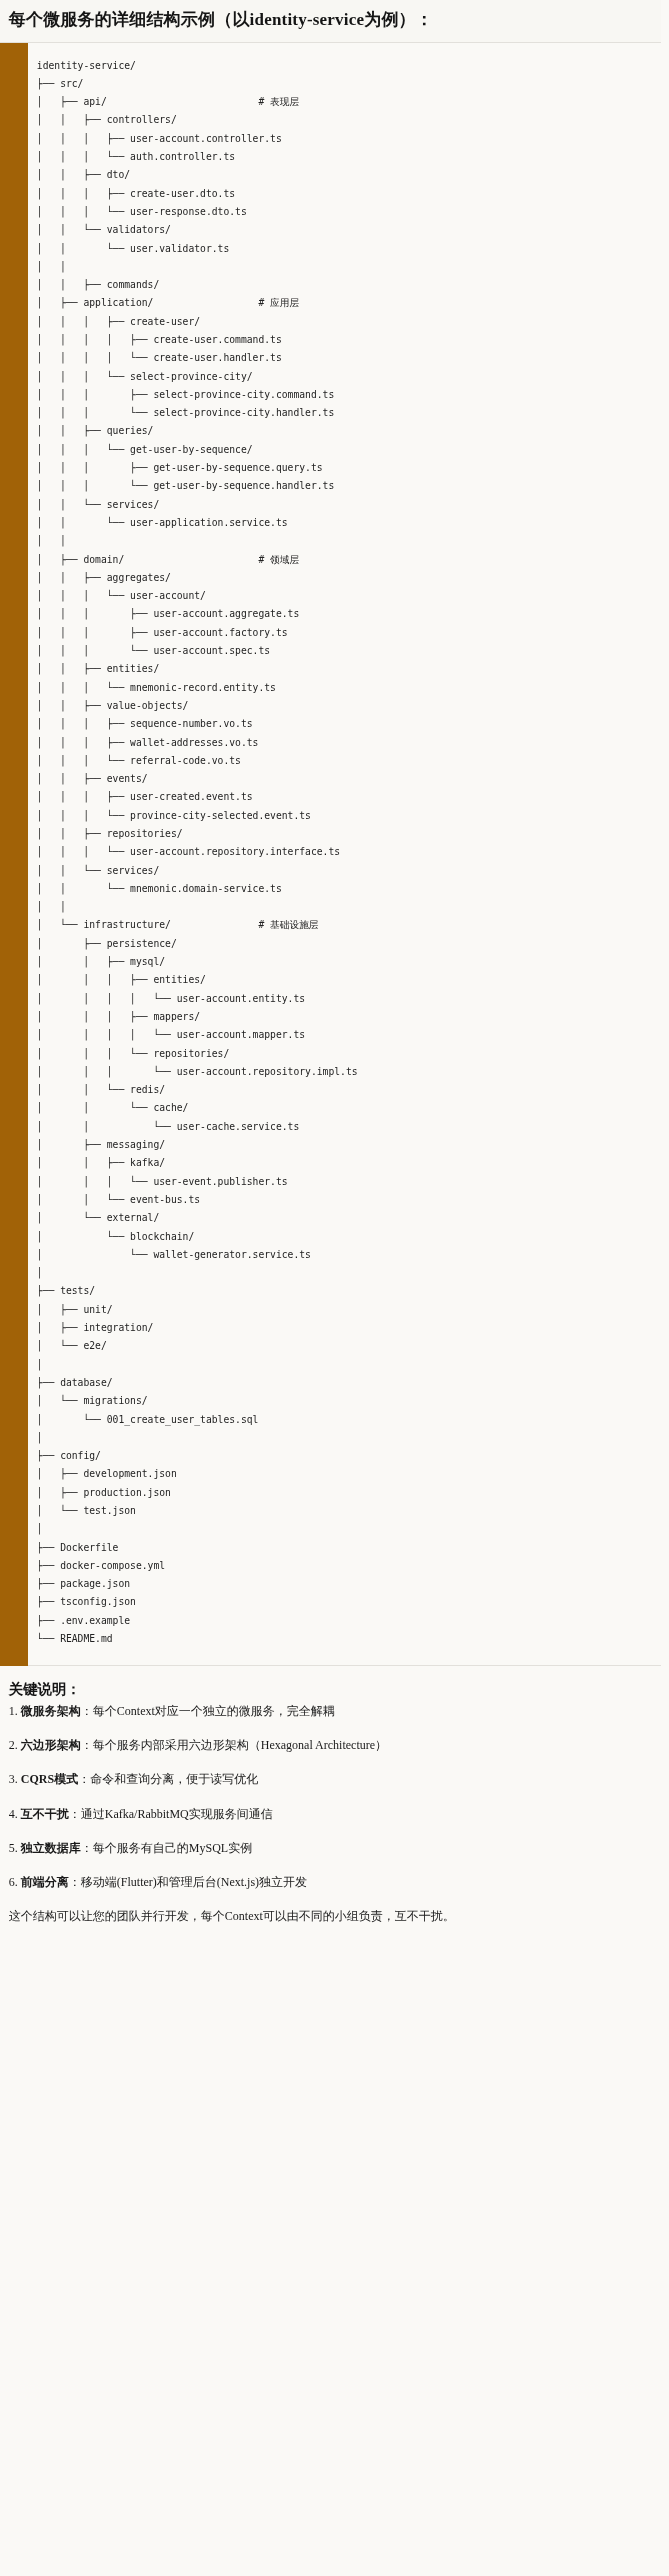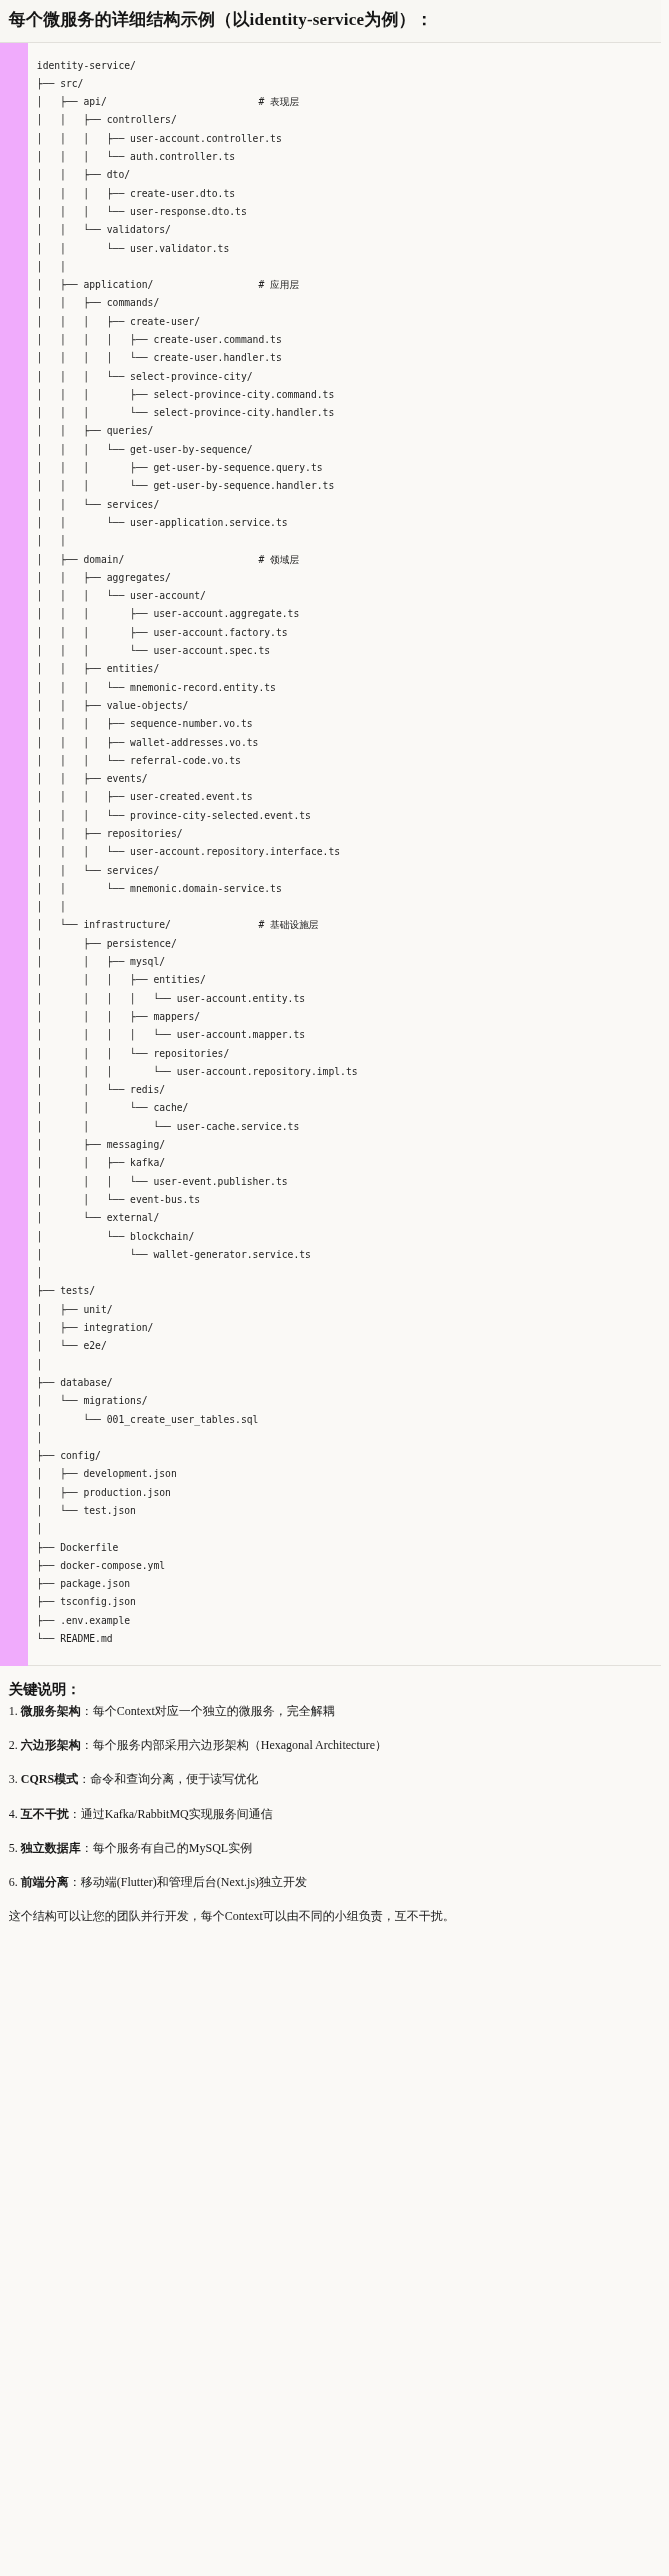--- a/index.html
+++ b/index.html
@@ -10,21 +10,21 @@
   }
   body {
     width: 669px;
     font-family: "Liberation Serif", "DejaVu Serif", serif;
     color: #1a1a1a;
     -webkit-font-smoothing: antialiased;
   }
   .page {
     width: 661px;
     box-sizing: border-box;
-    background: #f0abfc;
+    background: #a16207;
   }
 
   
   .title-block {
     padding: 8.8px 8.8px 10px 8.8px;
     background: #f8f7f3;
     border-bottom: 0.6px solid #e2e0db;
   }
   .title {
     font-family: "Liberation Serif", "DejaVu Serif", serif;
@@ -117,22 +117,22 @@
 </span><span class="row">│   ├── api/                          # 表现层
 </span><span class="row">│   │   ├── controllers/
 </span><span class="row">│   │   │   ├── user-account.controller.ts
 </span><span class="row">│   │   │   └── auth.controller.ts
 </span><span class="row">│   │   ├── dto/
 </span><span class="row">│   │   │   ├── create-user.dto.ts
 </span><span class="row">│   │   │   └── user-response.dto.ts
 </span><span class="row">│   │   └── validators/
 </span><span class="row">│   │       └── user.validator.ts
 </span><span class="row blank">│   │
+</span><span class="row">│   │   ├── commands/
 </span><span class="row">│   ├── application/                  # 应用层
-</span><span class="row">│   │   ├── commands/
 </span><span class="row">│   │   │   ├── create-user/
 </span><span class="row">│   │   │   │   ├── create-user.command.ts
 </span><span class="row">│   │   │   │   └── create-user.handler.ts
 </span><span class="row">│   │   │   └── select-province-city/
 </span><span class="row">│   │   │       ├── select-province-city.command.ts
 </span><span class="row">│   │   │       └── select-province-city.handler.ts
 </span><span class="row">│   │   ├── queries/
 </span><span class="row">│   │   │   └── get-user-by-sequence/
 </span><span class="row">│   │   │       ├── get-user-by-sequence.query.ts
 </span><span class="row">│   │   │       └── get-user-by-sequence.handler.ts

